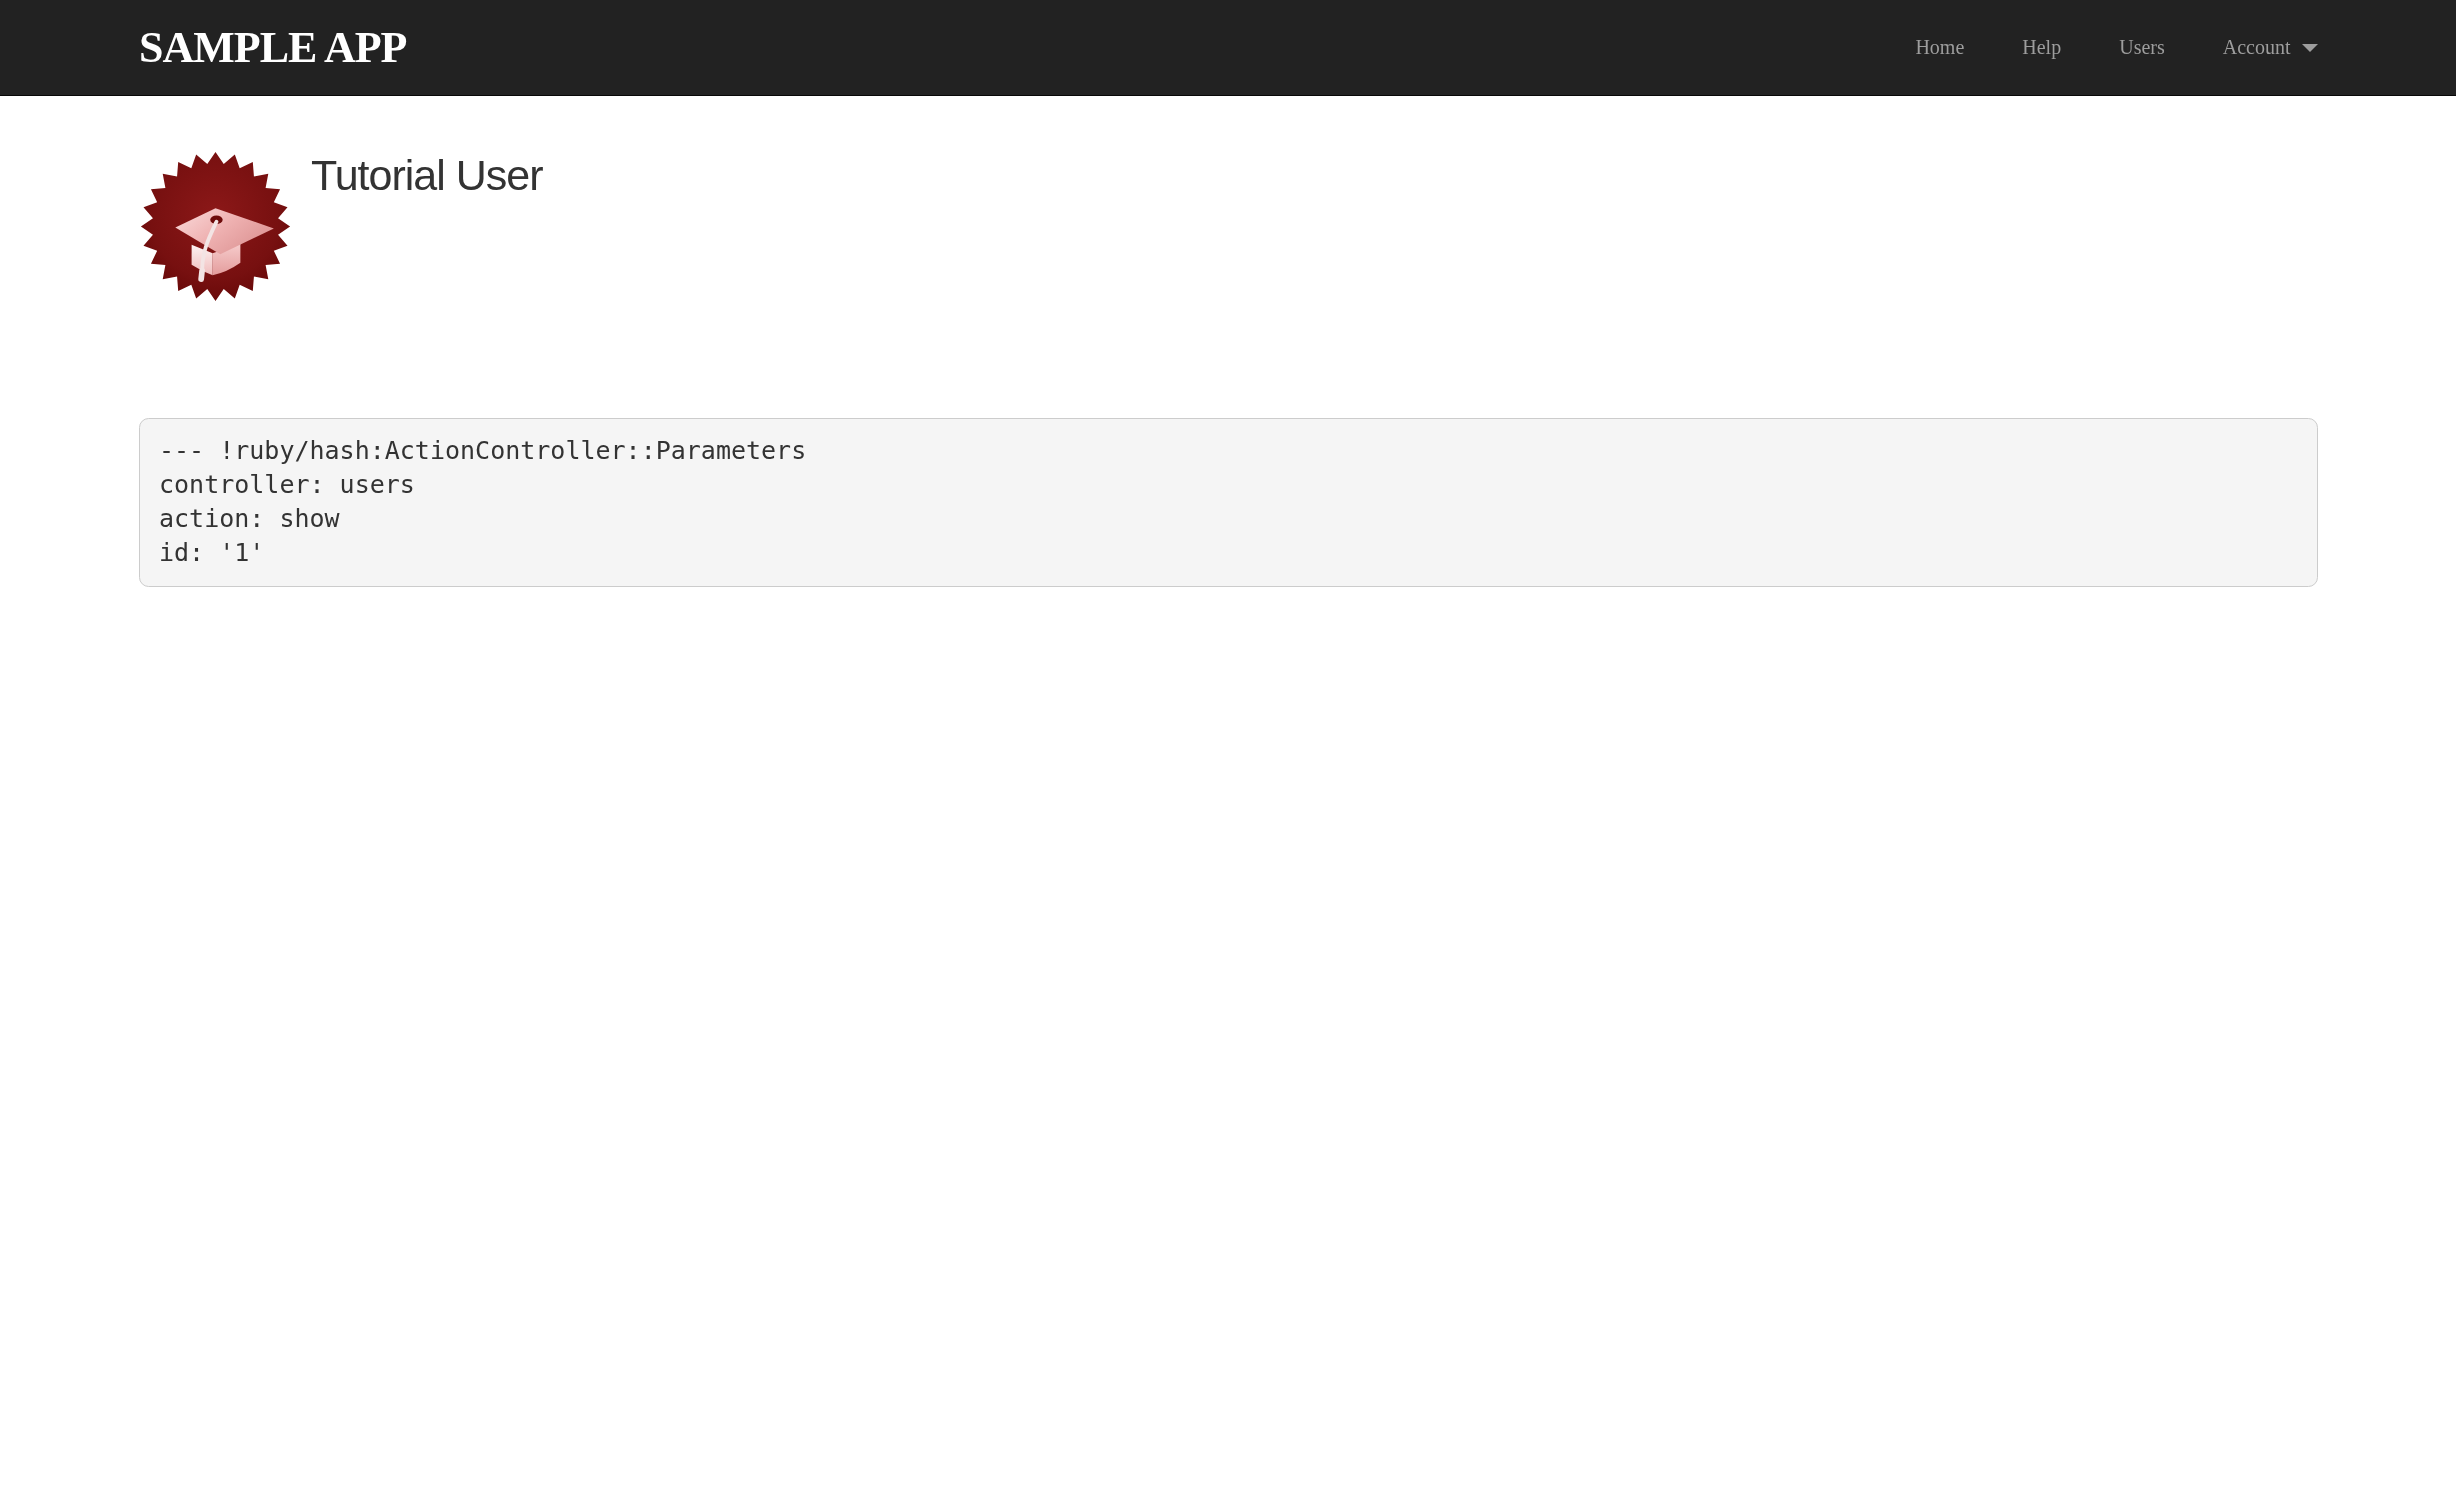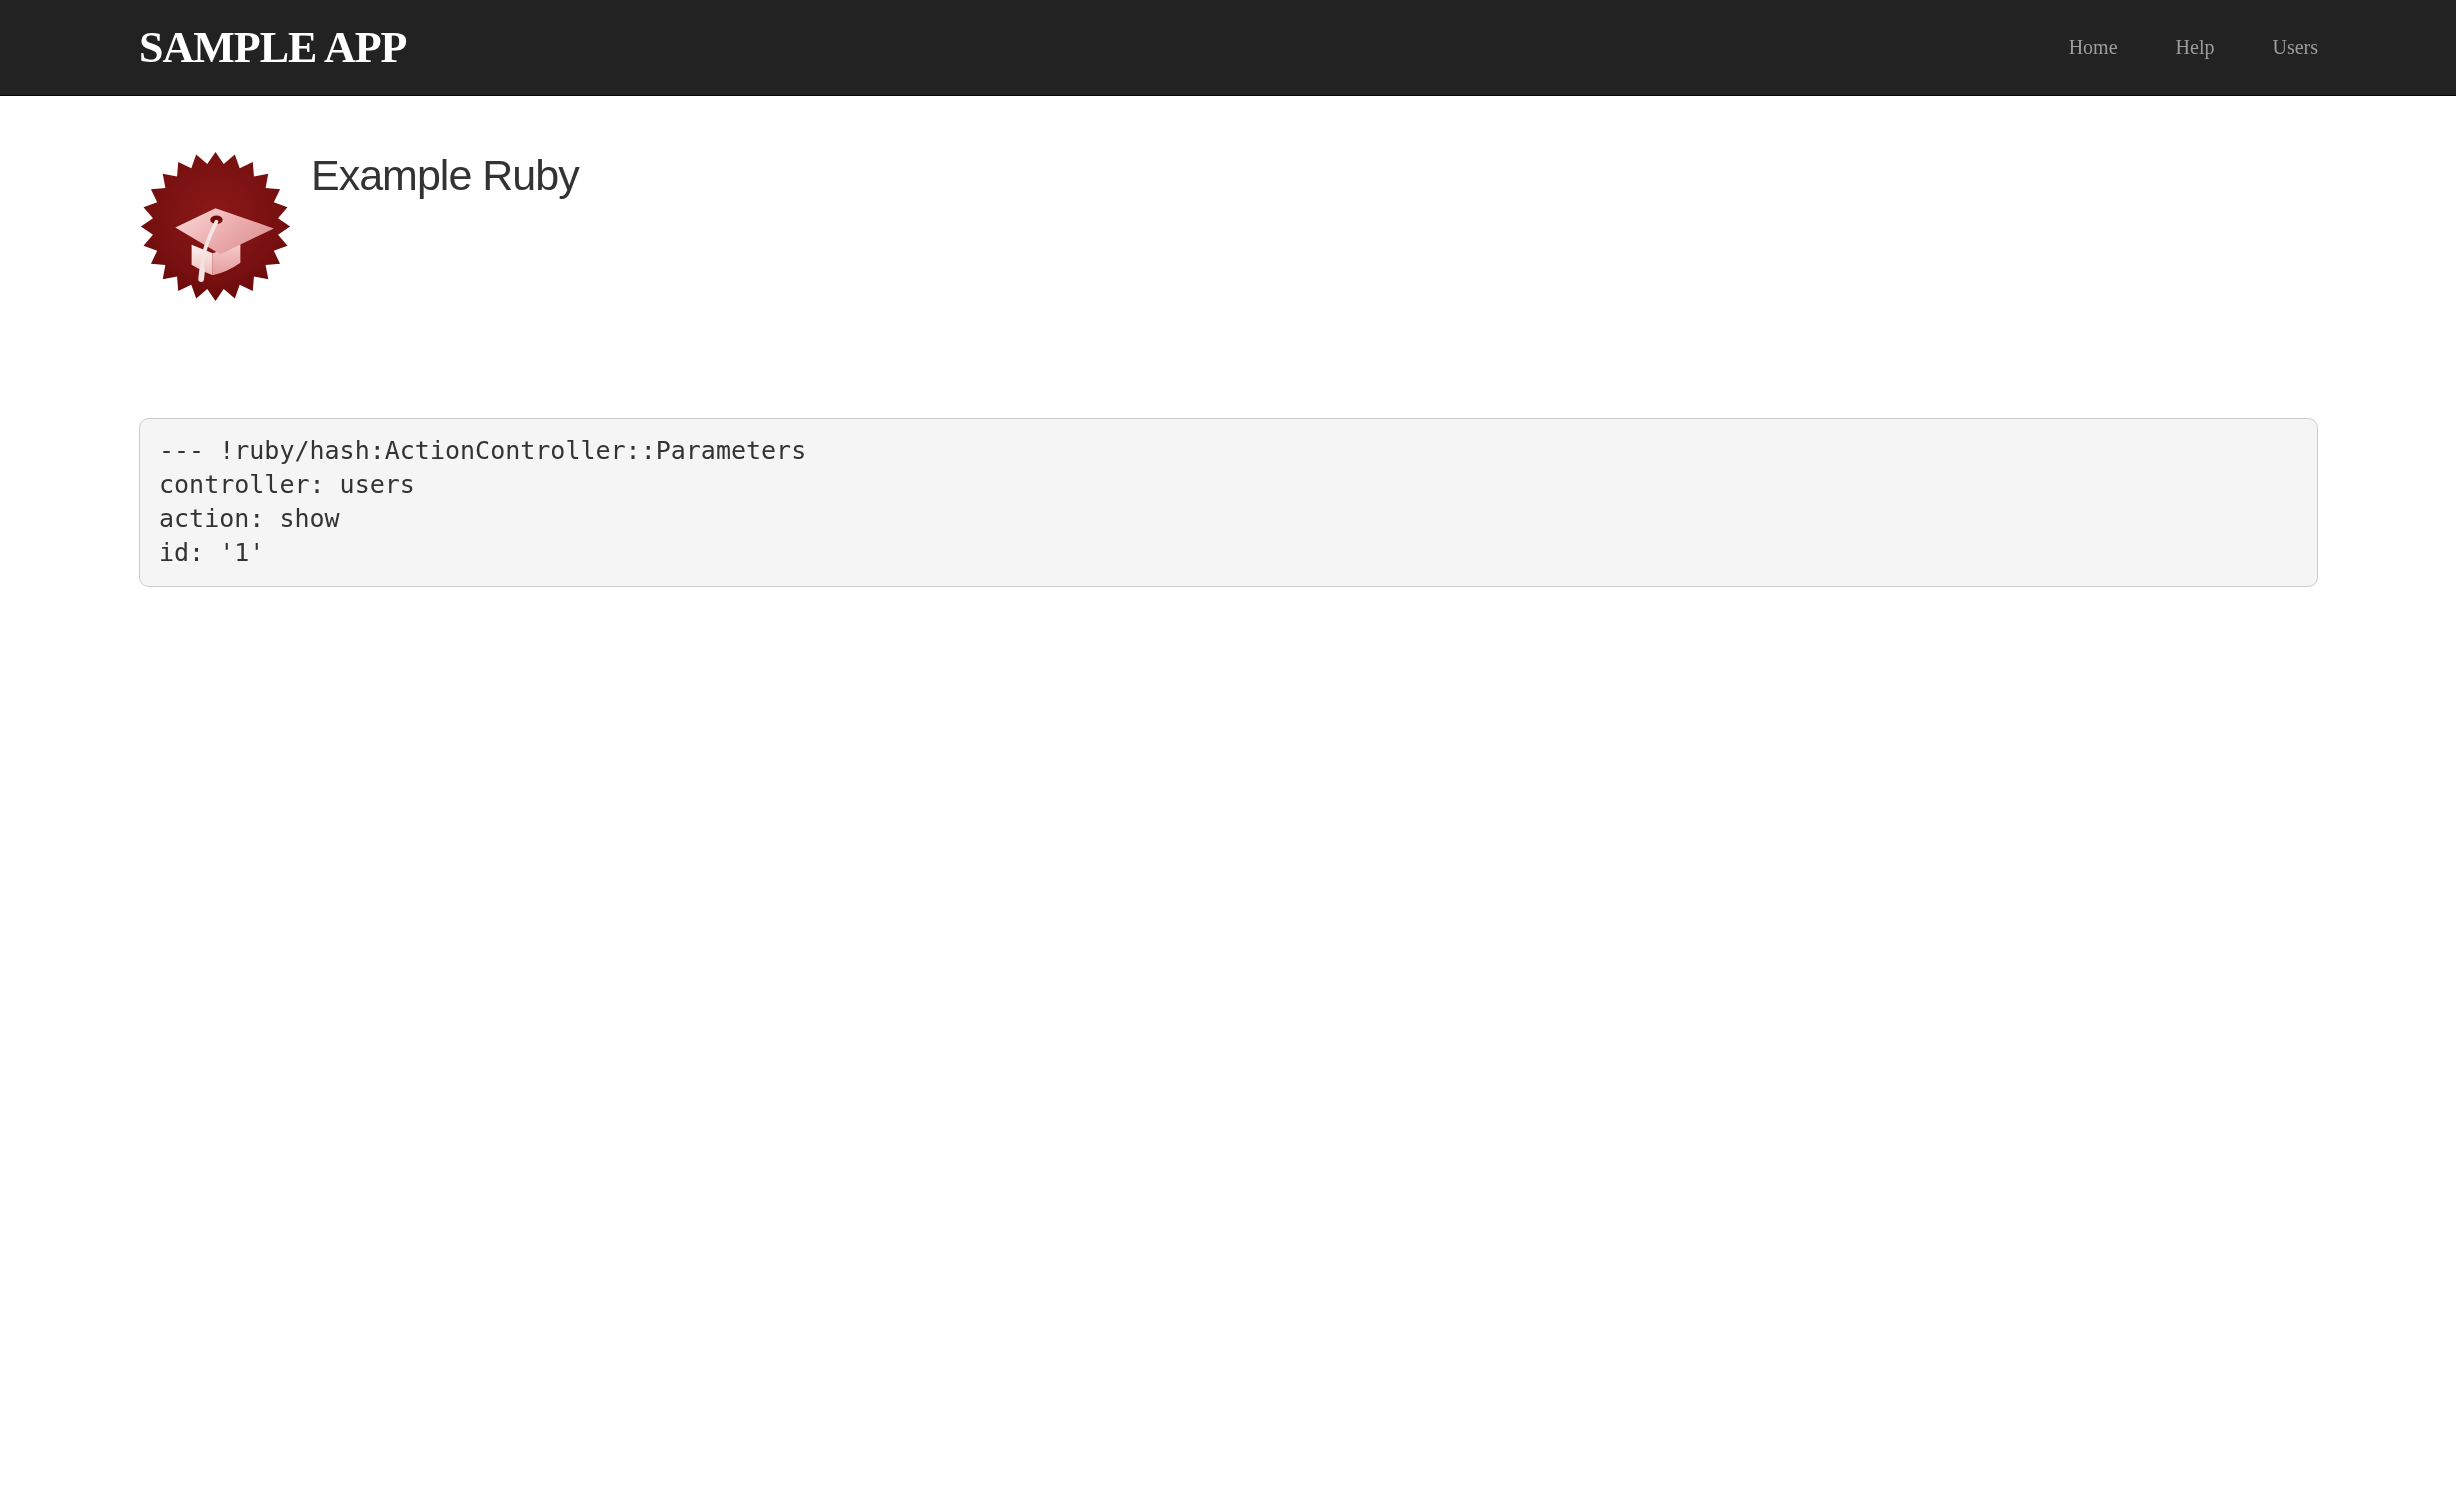--- a/index.html
+++ b/index.html
@@ -135,20 +135,26 @@
     <ul class="nav">
       <li>
           <a>Home</a>
         </li>
       <li>
           <a>Help</a>
         </li>
       <li>
           <a>Users</a>
         </li>
+      <li>
+        <a>
+          <span>Account</span>
+          <span class="caret"></span>
+        </a>
+      </li>
     </ul>
   </div>
 </header>
 
 <main class="container">
 
   <section class="profile-section">
     <svg class="gravatar" viewBox="0 0 160 160" xmlns="http://www.w3.org/2000/svg">
       <defs>
         <radialGradient id="sealGrad" cx="50%" cy="42%" r="62%">
@@ -177,21 +183,21 @@
         <path d="M77,108 L106,98 L106,118 Q92,128 77,131 Z" fill="url(#baseGradR)"></path>
 
         <path d="M38,81 L80,61 L141,82 L85,109 Z" fill="url(#boardGrad)"></path>
 
         <ellipse cx="81" cy="73" rx="6.5" ry="4.5" fill="#6e0a0a"></ellipse>
 
         <path d="M81,75 C73,92 66,106 66,126" fill="none" stroke="#f3e4e4" stroke-width="4" stroke-linecap="round"></path>
         <path d="M66,126 L65,135" fill="none" stroke="#f3e4e4" stroke-width="6" stroke-linecap="round"></path>
       </g>
     </svg>
-    <h1 class="user-name">Example Ruby</h1>
+    <h1 class="user-name">Tutorial User</h1>
   </section>
 
 
   <pre class="debug-dump">--- !ruby/hash:ActionController::Parameters
 controller: users
 action: show
 id: '1'</pre>
 
 </main>
 

